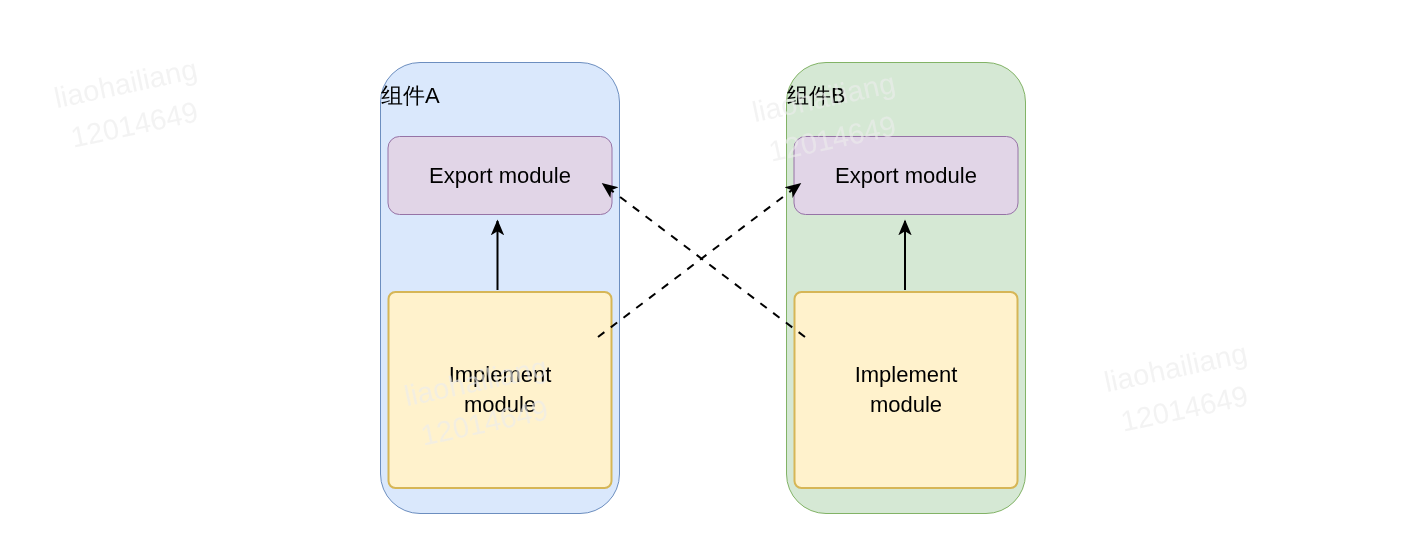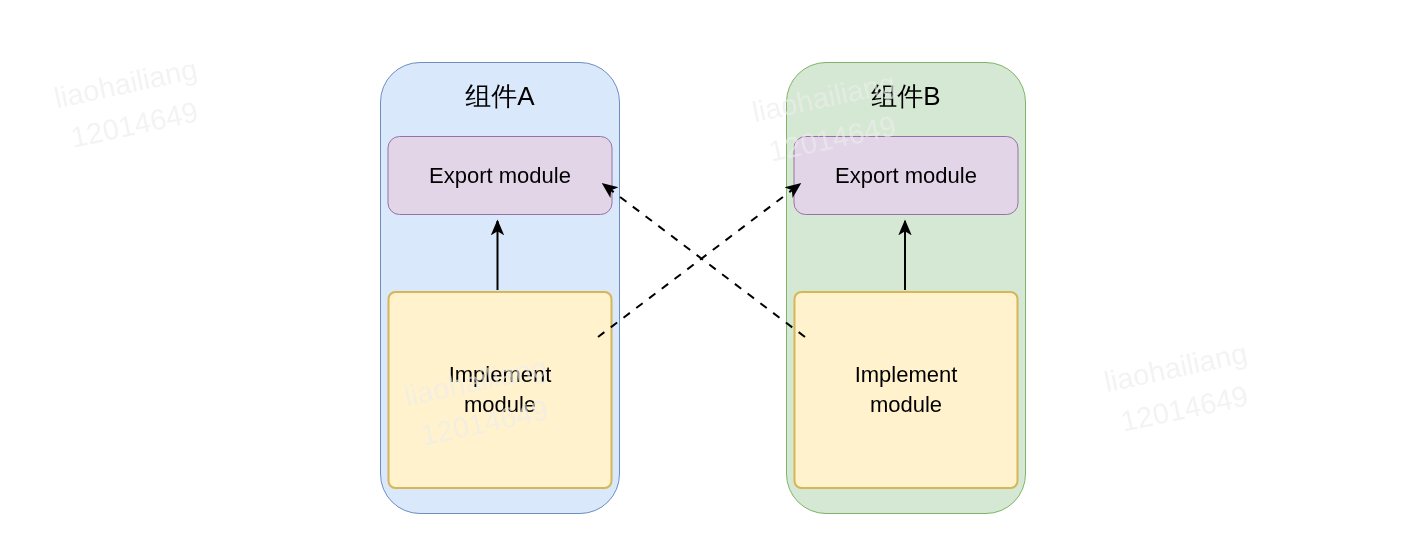--- a/index.html
+++ b/index.html
@@ -23,22 +23,21 @@
     border: 1.5px solid;
     box-sizing: border-box;
   }
   .component-a { left: 380px; background: #dae8fc; border-color: #6c8ebf; }
   .component-b { left: 786px; background: #d5e8d4; border-color: #82b366; }
 
   .component-title {
     position: absolute;
     top: 20px; left: 0;
     width: 100%;
-    text-align: center;
-    font-size: 26px;
+    font-size: 22px;
     line-height: 26px;
   }
 
   
   .module {
     position: absolute;
     left: 50%;
     transform: translateX(-50%);
     width: 225px;
     box-sizing: border-box;

